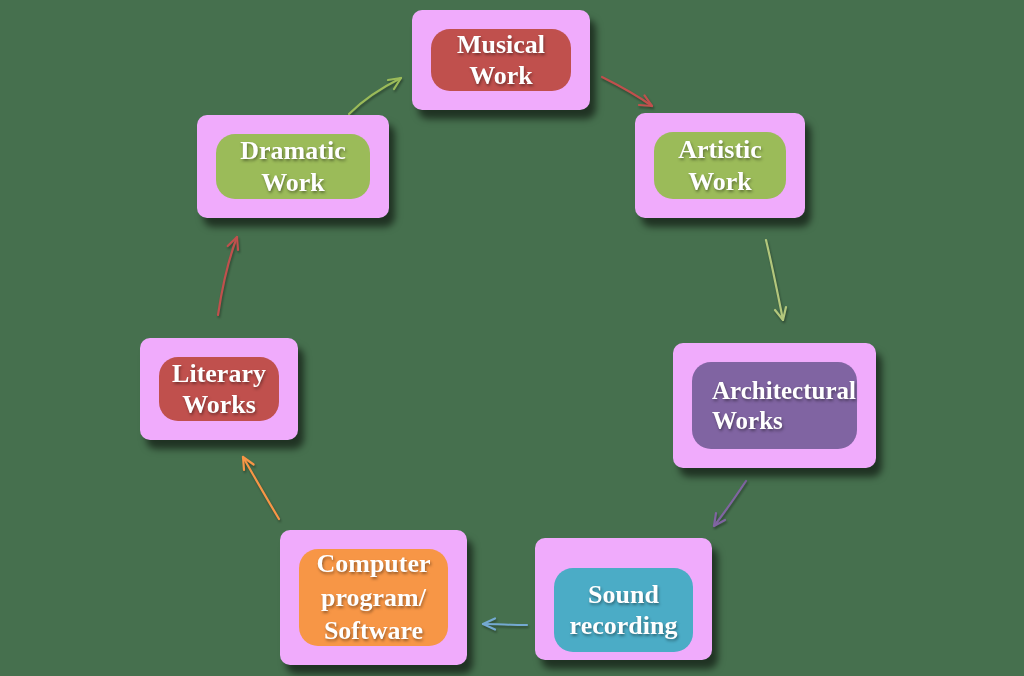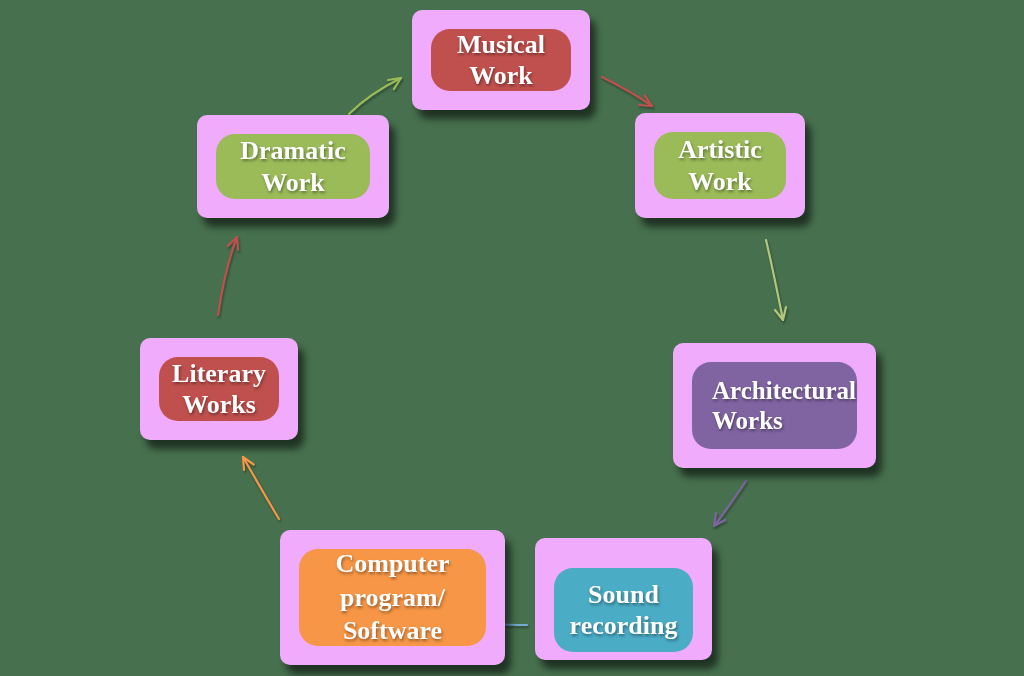--- a/index.html
+++ b/index.html
@@ -54,21 +54,21 @@
     font-weight: bold;
     font-size: 26px;
     line-height: 1.2;
     white-space: pre-line;
     text-shadow: 1px 2px 3px rgba(0,0,0,0.4);
   }
   .node-musical       { left: 412px; top: 10px;  width: 178px; height: 100px; }
   .node-artistic      { left: 635px; top: 113px; width: 170px; height: 105px; }
   .node-architectural { left: 673px; top: 343px; width: 203px; height: 125px; }
   .node-sound         { left: 535px; top: 538px; width: 177px; height: 122px; }
-  .node-computer      { left: 280px; top: 530px; width: 225px; height: 135px; }
+  .node-computer      { left: 280px; top: 530px; width: 187px; height: 135px; }
   .node-literary      { left: 140px; top: 338px; width: 158px; height: 102px; }
   .node-dramatic      { left: 197px; top: 115px; width: 192px; height: 103px; }
   .node-architectural .fill {
     justify-content: flex-start;
     text-align: left;
     padding-left: 20px;
     box-sizing: border-box;
   }
   .node-architectural .label { font-size: 25px; }
   .node-computer .label { line-height: 1.3; }

